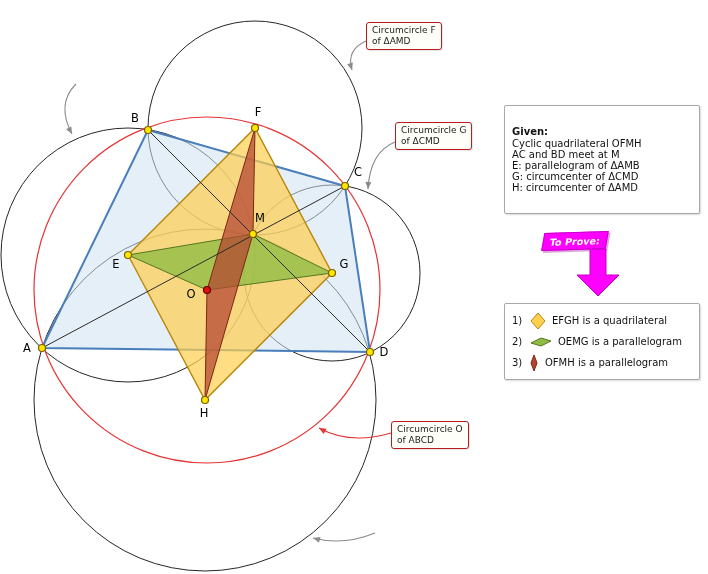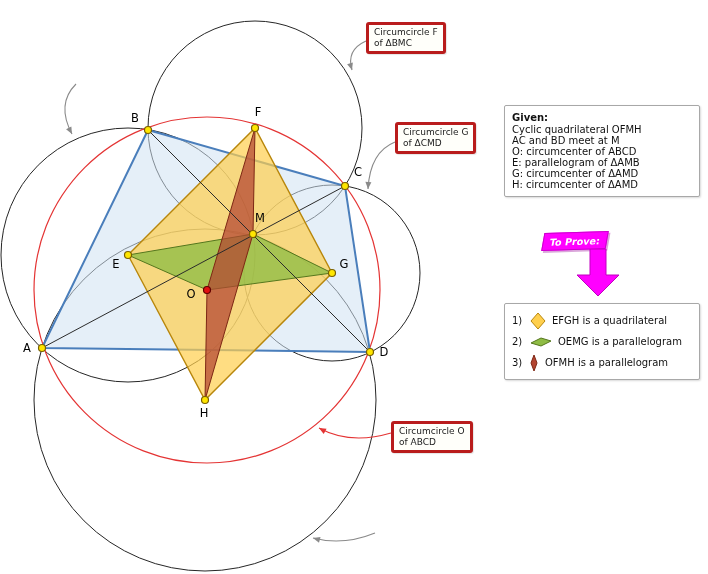--- a/index.html
+++ b/index.html
@@ -1,26 +1,26 @@
 <!DOCTYPE html>
 <html><head>
 <meta charset="utf-8">
 <style>
   html,body{margin:0;padding:0;background:#fff;}
   .stage{position:relative;width:708px;height:574px;background:#ffffff;overflow:hidden;
          font-family:"DejaVu Sans","Liberation Sans",sans-serif;}
   #diagram-svg{position:absolute;left:0;top:0;}
   #diagram-svg text{font-family:"DejaVu Sans","Liberation Sans",sans-serif;font-size:11.5px;fill:#000;}
-  .callout{position:absolute;background:#fffffa;border:3px solid #b91c1c;border-radius:3px;
+  .callout{position:absolute;background:#fffffa;border:1px solid #b91c1c;border-radius:3px;
            padding:2px 5px;font-size:9px;line-height:11px;color:#222;
            box-shadow:1px 1px 1px rgba(0,0,0,0.10);white-space:nowrap;}
   .panel{position:absolute;left:504px;width:196px;box-sizing:border-box;background:#ffffff;
          border:1px solid #a8a8a8;border-radius:2px;color:#111;
          box-shadow:1px 1px 2px rgba(0,0,0,0.15);}
-  .given-box{top:105px;padding:6px 7px;font-size:10px;line-height:11px;}
+  .given-box{top:105px;padding:20px 7px;font-size:10px;line-height:11px;}
   .given-title{font-weight:bold;margin-bottom:1px;}
   .prove-box{top:303px;padding:6px 7px;font-size:10px;}
   .prove-row{display:flex;align-items:center;gap:6px;height:21px;}
   .prove-row .num{width:12px;flex:none;}
   .prove-row svg{flex:none;}
   .banner{position:absolute;left:543px;top:232px;width:62px;height:16px;background:#ff00ff;
           border:1px solid #cc00cc;color:#fff;font-size:9.5px;font-weight:bold;
           display:flex;align-items:center;justify-content:center;
           transform:skewX(-12deg) rotate(-2deg);box-shadow:2px 2px 0 rgba(150,0,150,0.35);}
   .block-arrow{position:absolute;left:577px;top:249px;}
@@ -69,38 +69,37 @@
       <circle cx="205" cy="400" r="3.5" fill="#ffe600" stroke="#7a6000" stroke-width="1.2"></circle>
       <text x="204" y="417" text-anchor="middle">H</text>
       <circle cx="253" cy="234" r="3.5" fill="#ffe600" stroke="#7a6000" stroke-width="1.2"></circle>
       <text x="260" y="222" text-anchor="middle">M</text>
       <circle cx="207" cy="290" r="3.5" fill="#e01010" stroke="#600000" stroke-width="1.2"></circle>
       <text x="191" y="298" text-anchor="middle">O</text>
     </svg>
 
   <div class="callout" style="left:366px;top:22px;">
     <div>Circumcircle F</div>
-    <div>of ΔBMC</div>
+    <div>of ΔAMD</div>
   </div>
   <div class="callout" style="left:395px;top:122px;">
     <div>Circumcircle G</div>
     <div>of ΔCMD</div>
   </div>
   <div class="callout" style="left:391px;top:421px;">
     <div>Circumcircle O</div>
     <div>of ABCD</div>
   </div>
 
   <div class="panel given-box">
     <div class="given-title">Given:</div>
     <div>Cyclic quadrilateral OFMH</div>
     <div>AC and BD meet at M</div>
-    <div>O: circumcenter of ABCD</div>
     <div>E: parallelogram of ΔAMB</div>
-    <div>G: circumcenter of ΔAMD</div>
+    <div>G: circumcenter of ΔCMD</div>
     <div>H: circumcenter of ΔAMD</div>
   </div>
 
   <div class="banner">
     <span>To Prove:</span>
   </div>
   <svg class="block-arrow" width="42" height="48">
     <polygon points="13,0 29,0 29,26 42,26 21,47 0,26 13,26" fill="#ff00ff" stroke="#c000c0" stroke-width="1"></polygon>
   </svg>
 

